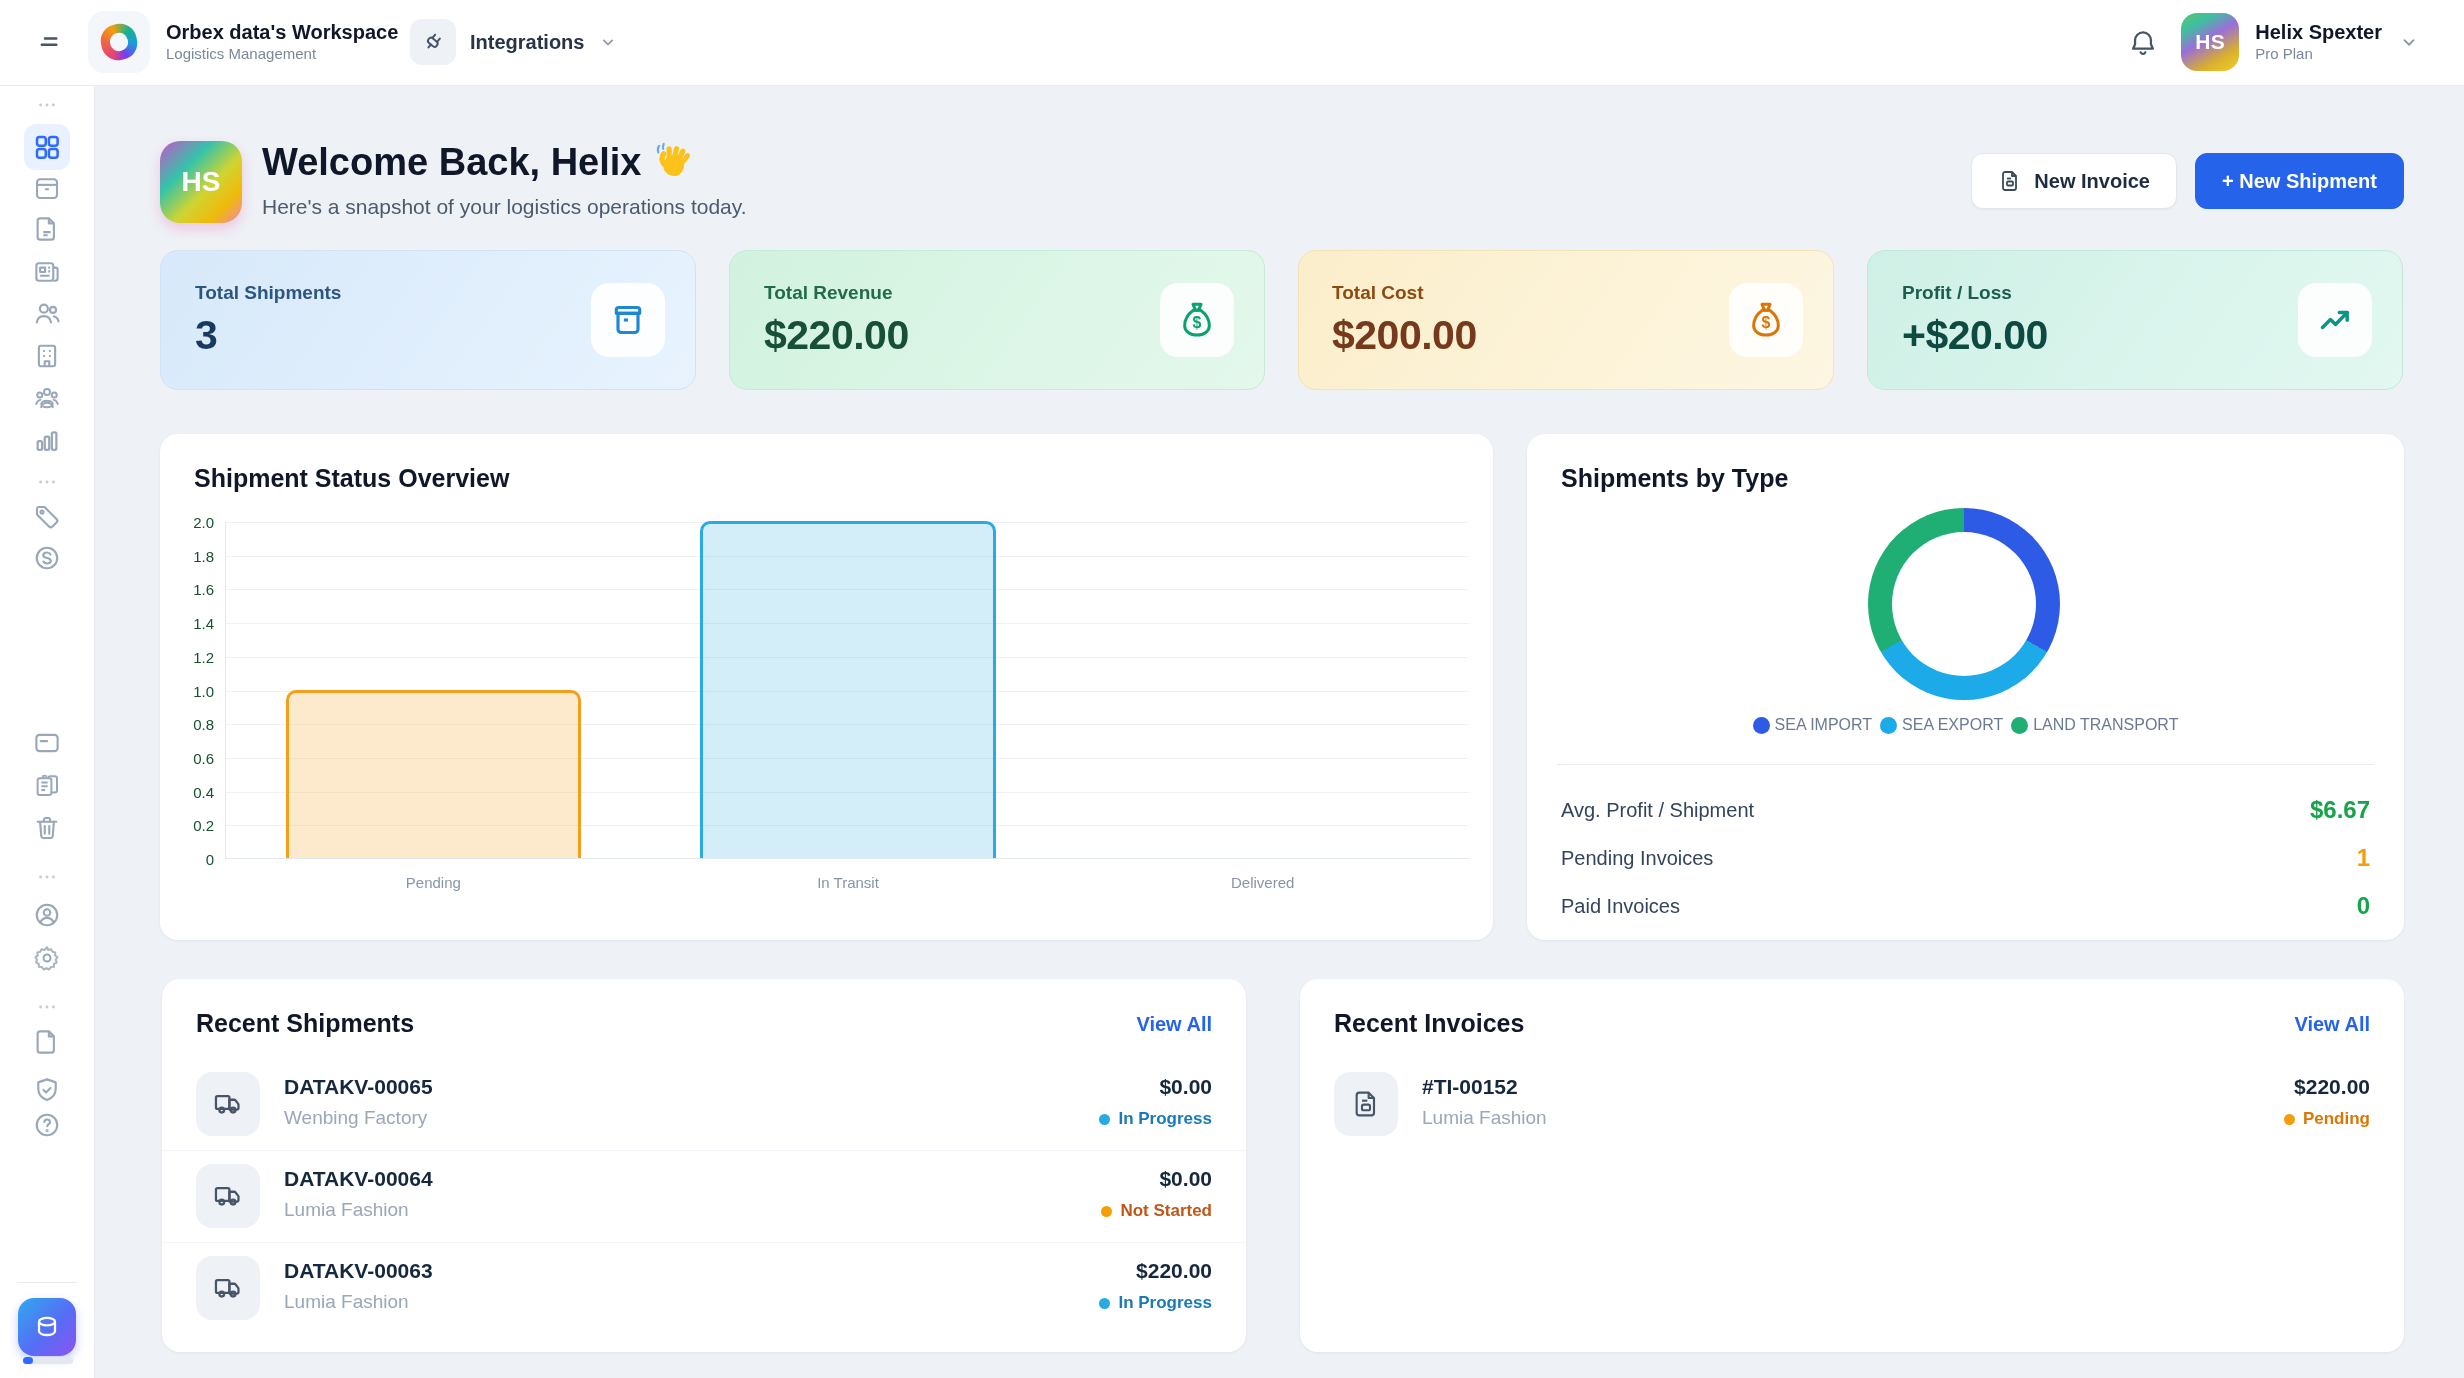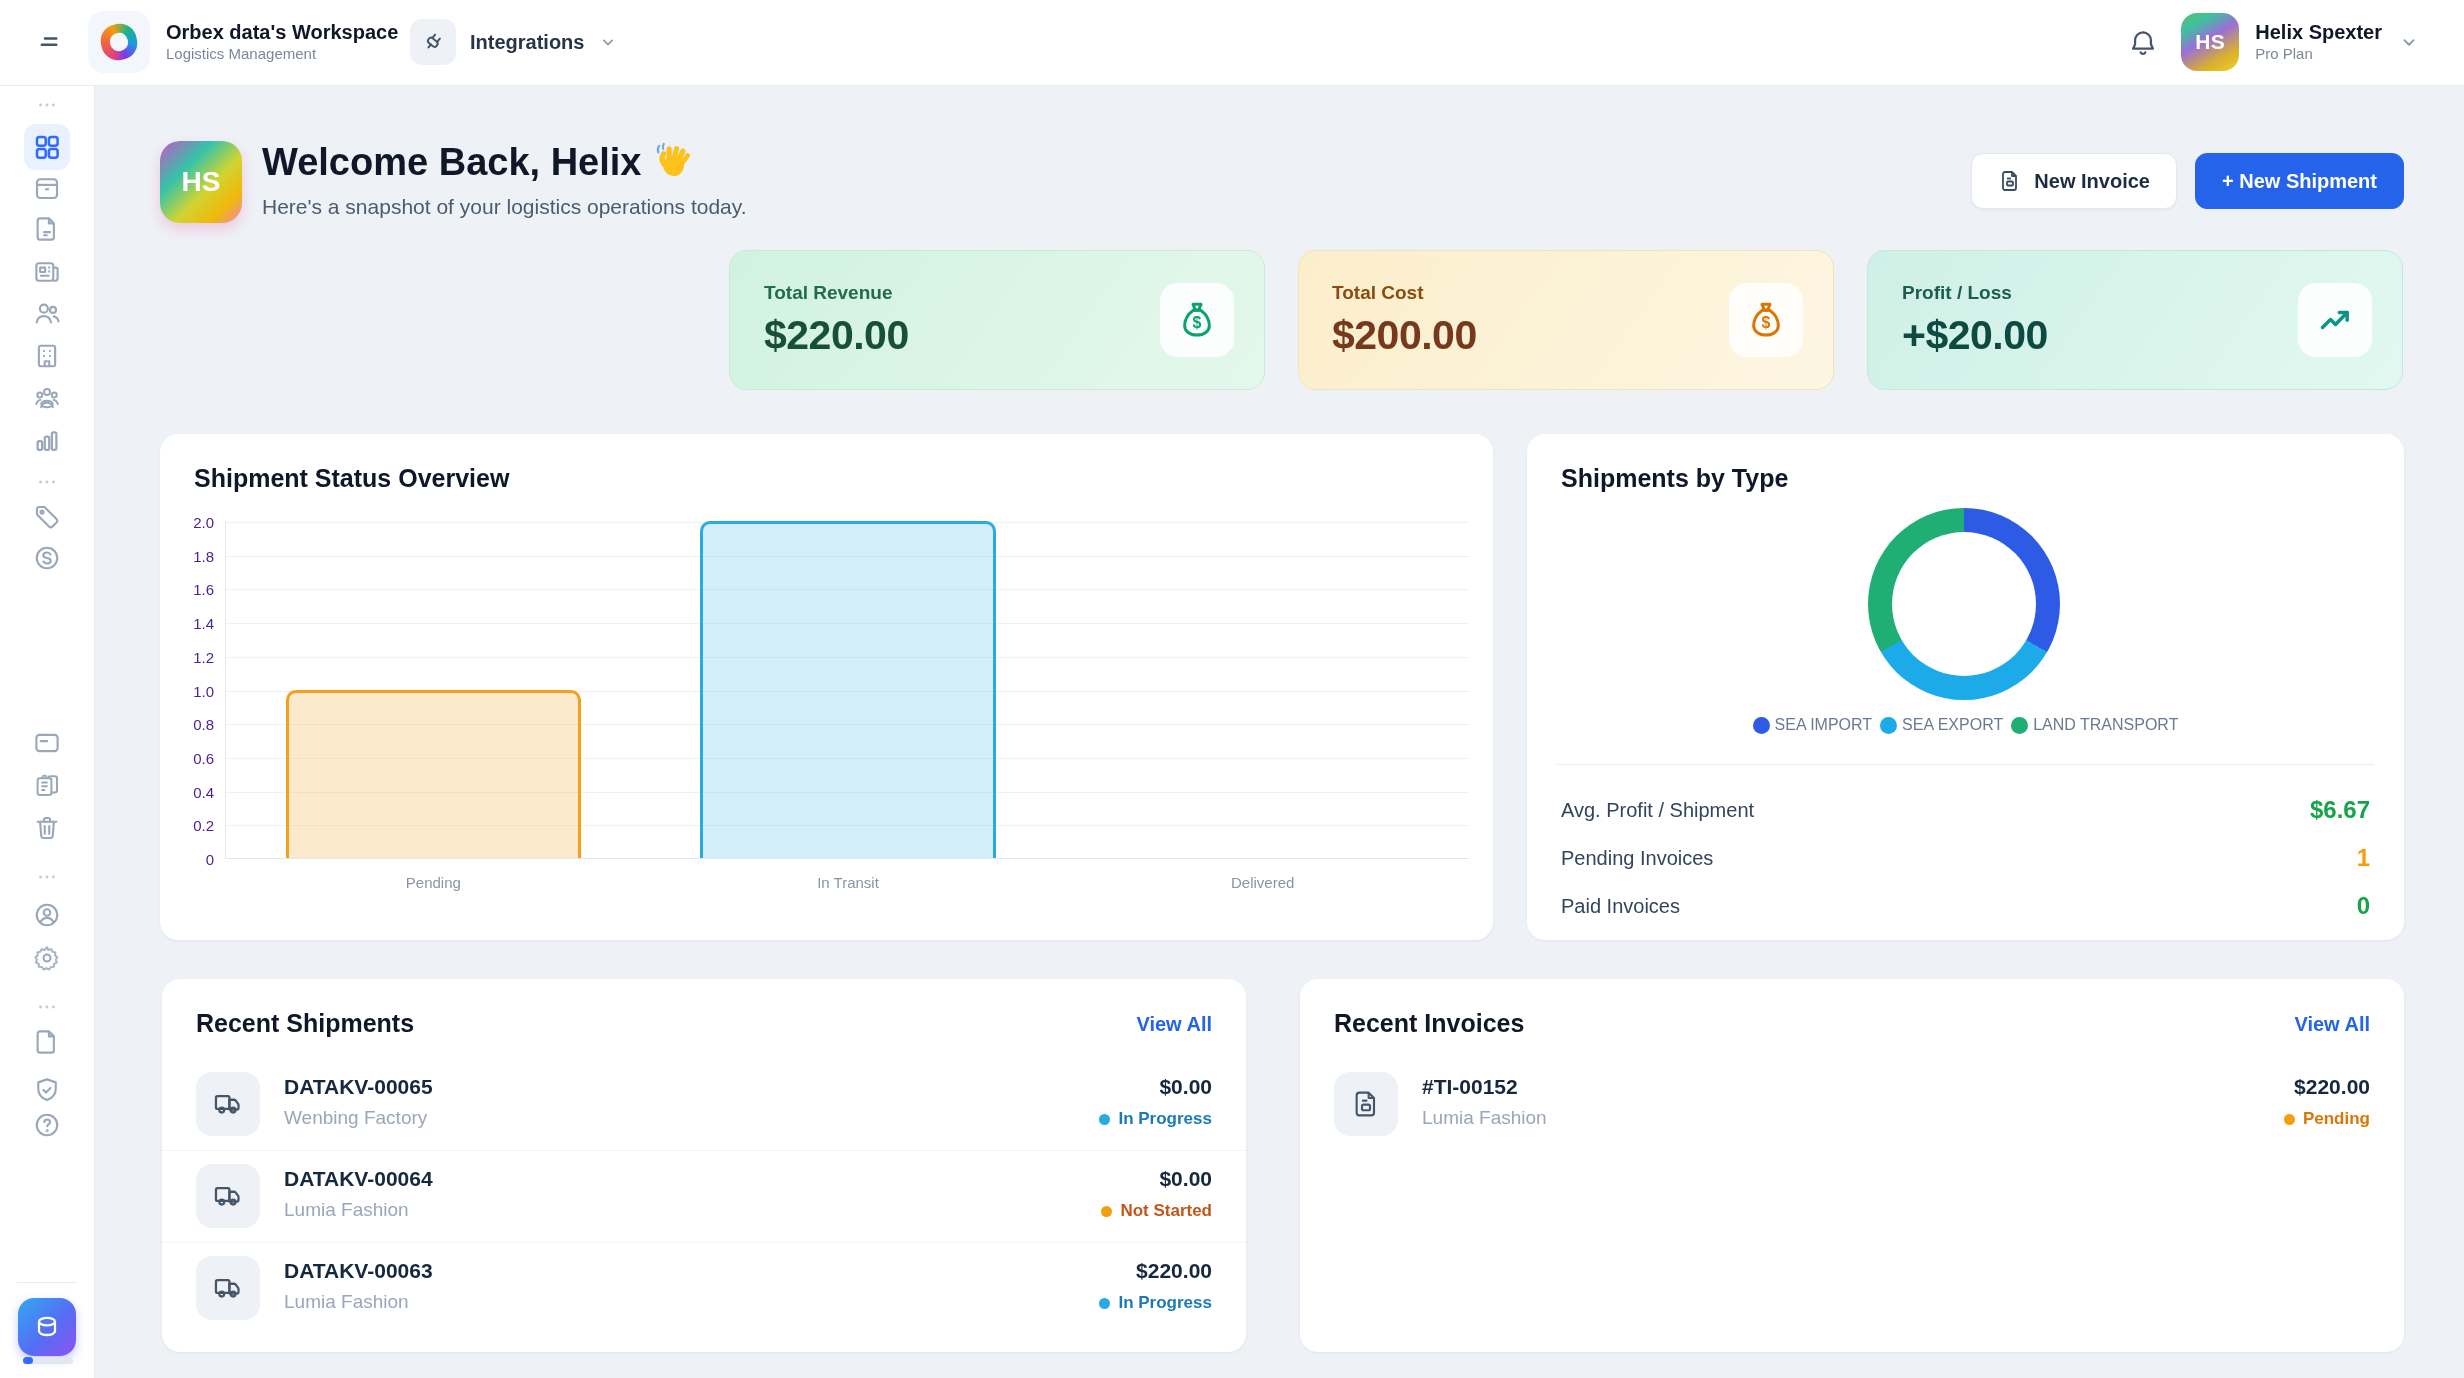--- a/index.html
+++ b/index.html
@@ -61,21 +61,21 @@
   .stat-mint .lbl{color:#1b5e50;} .stat-mint .val{color:#0d4a42;} .stat-mint .ibox{color:#0d9488;}
 
   .card{position:absolute;background:#fff;border-radius:18px;box-shadow:0 1px 3px rgba(15,23,42,.06);}
   .card-title{position:absolute;left:34px;top:30px;font-size:25px;font-weight:bold;color:#101729;}
   .view-all{position:absolute;right:34px;top:34px;font-size:20px;font-weight:600;color:#2563eb;cursor:pointer;}
 
   
   #chart-card{left:66px;top:349px;width:1333px;height:506px;}
   #bar-plot{position:absolute;left:65px;top:88px;width:1243px;height:336px;border-left:1px solid #e2e8f0;border-bottom:1px solid #e2e8f0;}
   .gridline{position:absolute;left:0;right:0;height:1px;background:#eef2f6;}
-  .ytick{position:absolute;right:calc(100% + 12px);transform:translateY(-8px);font-size:15px;color:#4c1d95;white-space:nowrap;}
+  .ytick{position:absolute;right:calc(100% + 12px);transform:translateY(-8px);font-size:15px;color:#14532d;white-space:nowrap;}
   .bar{position:absolute;bottom:0;border-style:solid;border-width:3px;border-bottom:none;border-radius:10px 10px 0 0;box-sizing:border-box;}
   .xlabel{position:absolute;top:352px;transform:translateX(-50%);font-size:15px;color:#8795a8;white-space:nowrap;}
 
   
   #type-card{left:1433px;top:349px;width:877px;height:506px;}
   #donut{position:absolute;left:341px;top:74px;width:192px;height:192px;border-radius:50%;}
   #donut .hole{position:absolute;inset:24px;background:#fff;border-radius:50%;}
   #donut-legend{position:absolute;left:0;right:0;top:282px;display:flex;justify-content:center;gap:8px;}
   .lg-item{display:flex;align-items:center;gap:5px;}
   .lg-dot{width:17px;height:17px;border-radius:50%;}
@@ -351,20 +351,33 @@
             <path d="M9 9.5h4"></path>
             <rect x="9" y="12.5" width="6" height="4" rx="1"></rect>
           </svg>
         <span>New Invoice</span>
       </div>
       <div class="btn btn-primary">
         <span>+ New Shipment</span>
       </div>
     </div>
 
+    <div class="stat stat-blue">
+      <div class="txt">
+          <div class="lbl">Total Shipments</div>
+          <div class="val">3</div>
+        </div>
+      <div class="ibox">
+          <svg width="40" height="40" viewBox="0 0 24 24" fill="none" stroke="currentColor" stroke-width="1.9" stroke-linejoin="round">
+            <path d="M6.5 4.5h11a1.5 1.5 0 0 1 1.5 1.5v2H5V6a1.5 1.5 0 0 1 1.5-1.5z"></path>
+            <path d="M6 8h12v9.5a2 2 0 0 1-2 2H8a2 2 0 0 1-2-2z"></path>
+            <path d="M9.5 12h2.5"></path>
+          </svg>
+        </div>
+    </div>
     <div class="stat stat-green">
       <div class="txt">
           <div class="lbl">Total Revenue</div>
           <div class="val">$220.00</div>
         </div>
       <div class="ibox">
           <svg width="40" height="40" viewBox="0 0 24 24" fill="none" stroke="currentColor" stroke-width="1.8" stroke-linejoin="round">
             <path d="M9.6 2.6h4.8l-1.5 3.6h-1.8z"></path>
             <path d="M9.8 6.2C6.2 8.8 4.6 12.4 4.6 15.4c0 3.4 3.2 5.6 7.4 5.6s7.4-2.2 7.4-5.6c0-3-1.6-6.6-5.2-9.2z"></path>
             <text x="12" y="16.8" text-anchor="middle" font-size="9.5" font-weight="bold" fill="currentColor" stroke="none" font-family="Liberation Sans, sans-serif">$</text>

